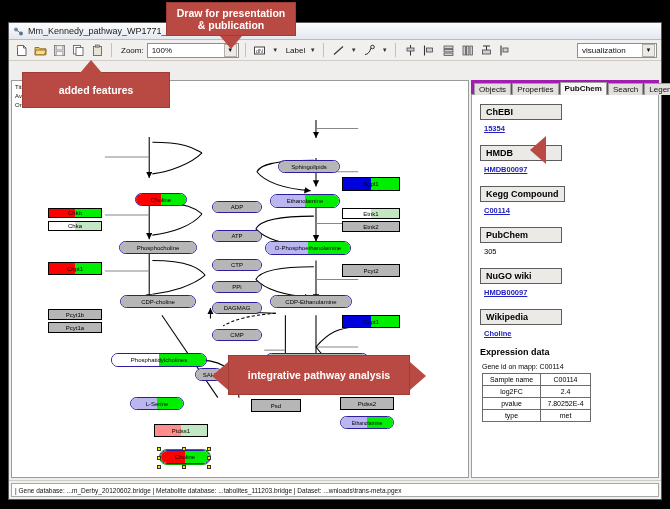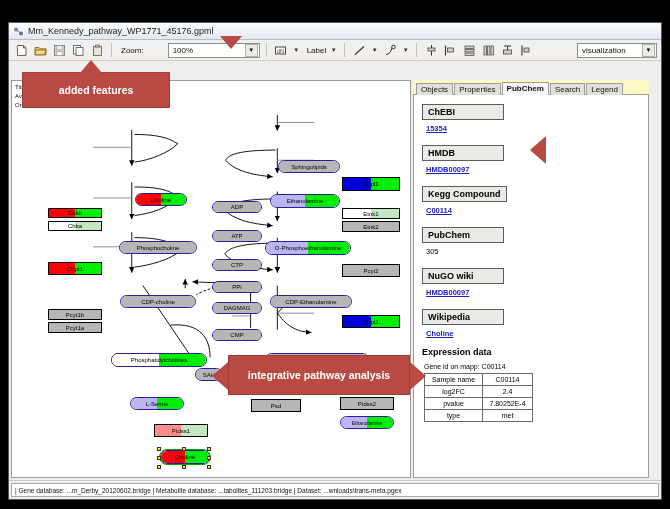--- a/index.html
+++ b/index.html
@@ -45,21 +45,21 @@
               justify-content:center; font-size:6px; color:#333; }
   .combo {
     height:15px; background:#fff; border:1px solid #8e8e8e;
     display:flex; align-items:center; padding:0 1px 0 4px;
     font-size:8px; color:#111;
   }
   .combo .cv { flex:1; white-space:nowrap; overflow:hidden; }
   .combo .carr { width:13px; height:13px; background:#eceae6;
      border:1px solid #b4b0aa; display:flex; align-items:center;
      justify-content:center; font-size:6px; }
-  #zoom-combo { width:92px;margin-left:21px; }
+  #zoom-combo { width:92px; }
   #vis-combo { width:80px; margin-left:auto; }
 
   
   #body-area { position:absolute; left:0; top:55px; right:0; bottom:19px;
     display:flex; }
 
   
   #canvas-wrap { position:relative; flex:1; background:#fff;
      border:1px solid #9a9a9a; margin:2px 0 2px 2px; overflow:hidden; }
   #canvas { position:absolute; inset:0; }
@@ -77,22 +77,22 @@
   .nlabel { position:relative; z-index:2; }
 
   
   #edges { position:absolute; inset:0; }
 
   
   .handle { position:absolute; width:4px; height:4px; background:#ffe500;
      border:1px solid #333; z-index:10; }
 
   
-  #side { width:236px; margin:2px 12px 2px 2px; display:flex;
-     flex-direction:column; background:#fef9c3; }
+  #side { width:188px; margin:2px 2px 2px 2px; display:flex;
+     flex-direction:column; background:#a21caf; }
   #tabstrip { display:flex; align-items:flex-end; height:15px;
      gap:1px; padding-left:3px; border-bottom:1px solid #9d9d9d; }
   .tab { font-size:8px; padding:1px 4px 1px; background:#e2e0dc;
      border:1px solid #9d9d9d; border-bottom:none; color:#111;
      position:relative; top:1px; }
   .tab.active { background:#f7f6f4; font-weight:bold; padding-bottom:2px; }
   #side-body { flex:1; background:#fff; border:1px solid #9d9d9d;
      border-top:none; overflow:hidden; position:relative; padding:6px 8px; }
 
   .bp-head { display:inline-block; min-width:82px; background:#eceae6;
@@ -626,20 +626,26 @@
           </table>
         </div>
       </div>
     </div>
 
     <div id="statusbar">
       <div id="status-inner">| Gene database: ...m_Derby_20120602.bridge | Metabolite database: ...tabolites_111203.bridge | Dataset: ...wnloads\trans-meta.pgex</div>
     </div>
   </div>
 
+  <div class="callout" style="left:166px;top:2px;width:130px;height:34px;font-size:10.5px;">
+    <span>
+        <div>Draw for presentation</div>
+        <div>&amp; publication</div>
+      </span>
+  </div>
   <div class="arrow-down" style="left:220px;top:36px;"></div>
 
   <div class="callout" style="left:22px;top:72px;width:148px;height:36px;font-size:10.5px;">
     <span>
         <div>added features</div>
       </span>
   </div>
   <div class="arrow-up" style="left:80px;top:60px;"></div>
 
   <div class="arrow-left" style="left:530px;top:136px;"></div>

